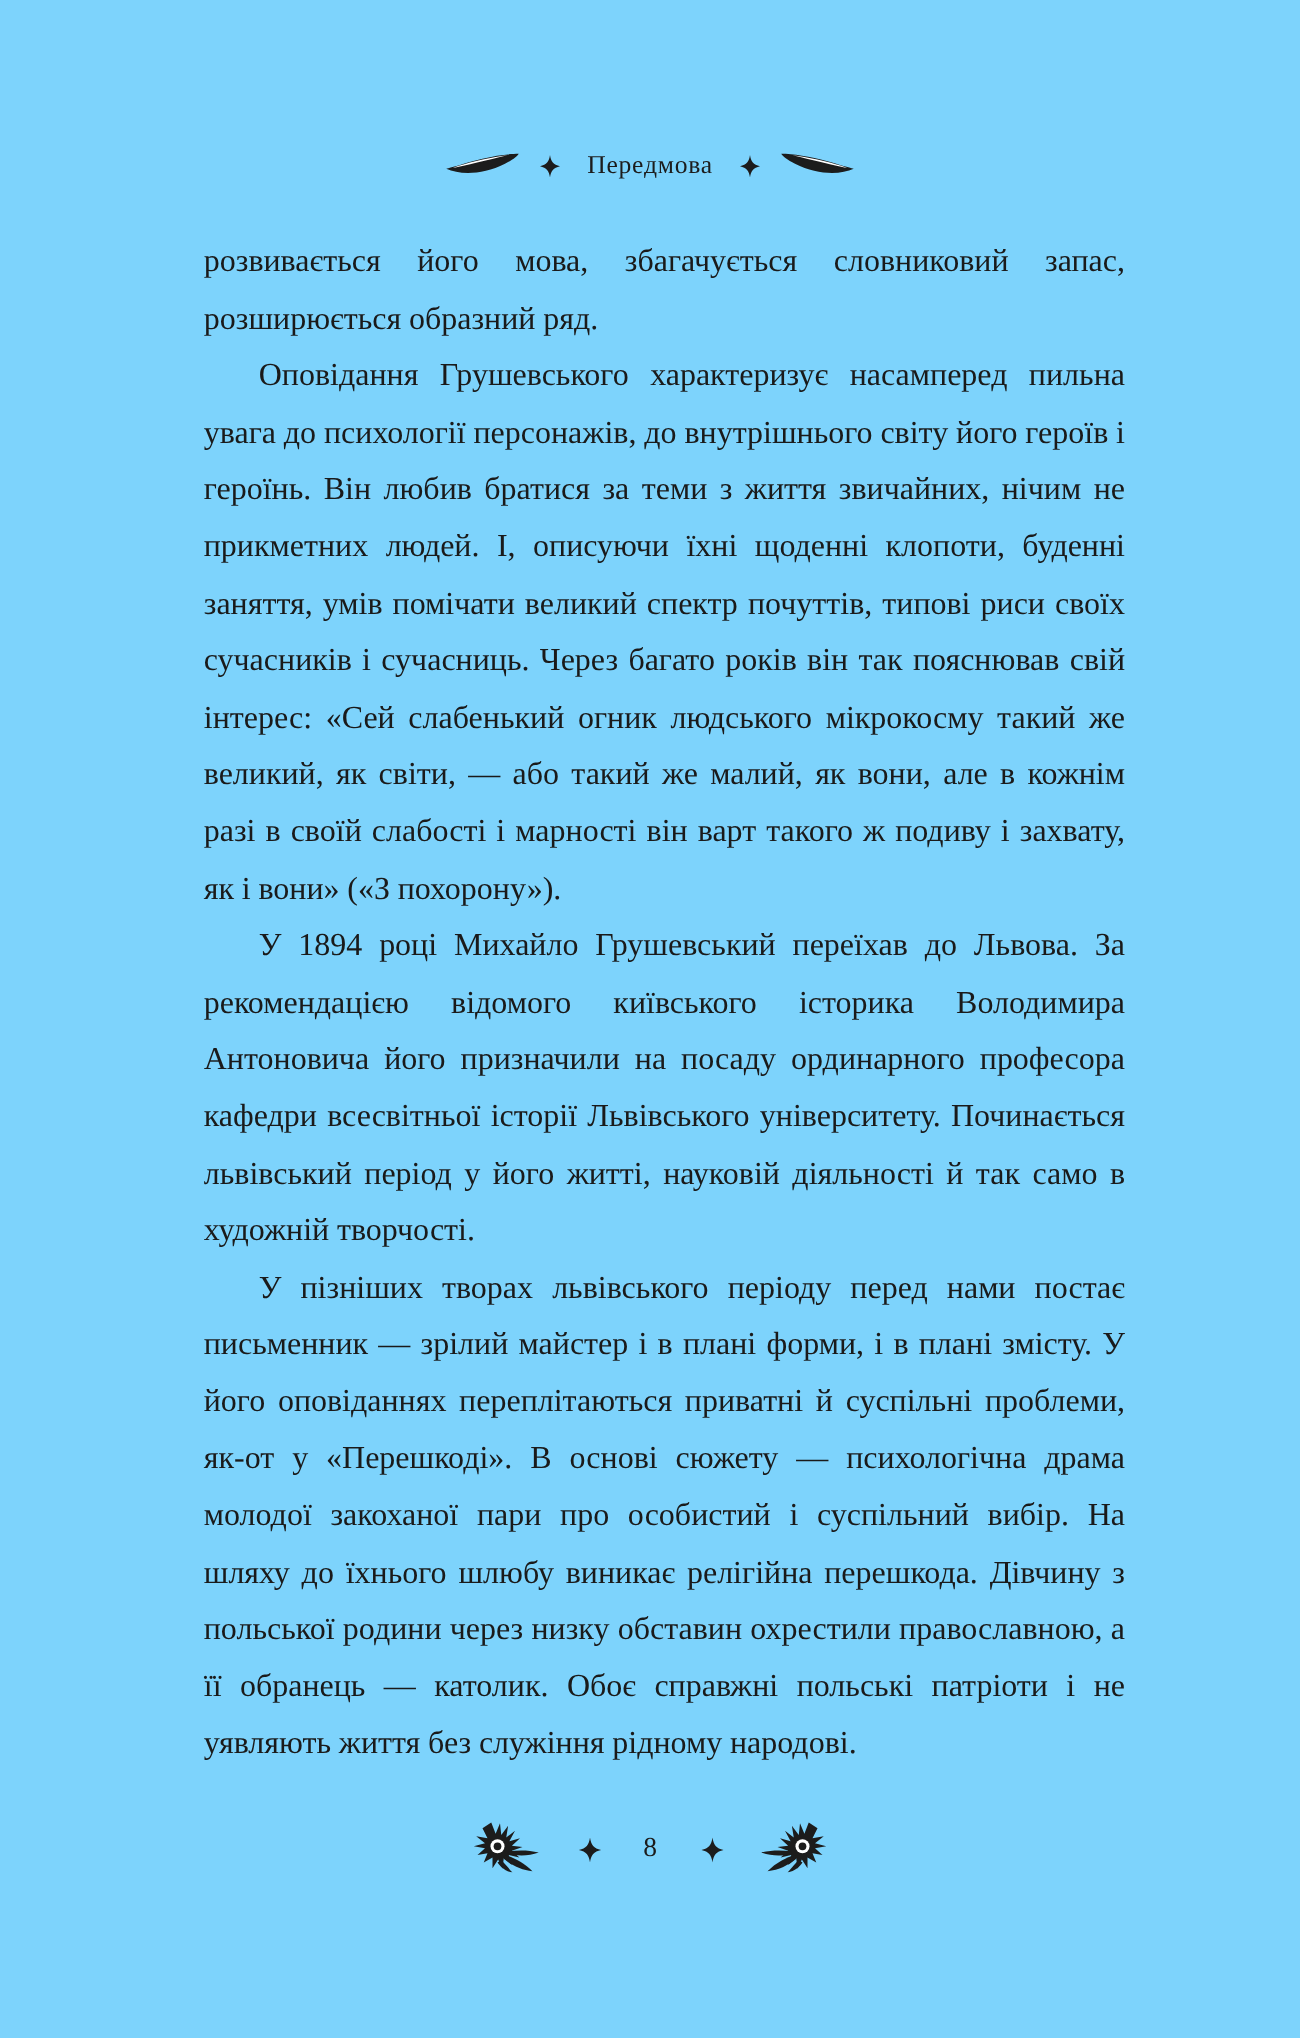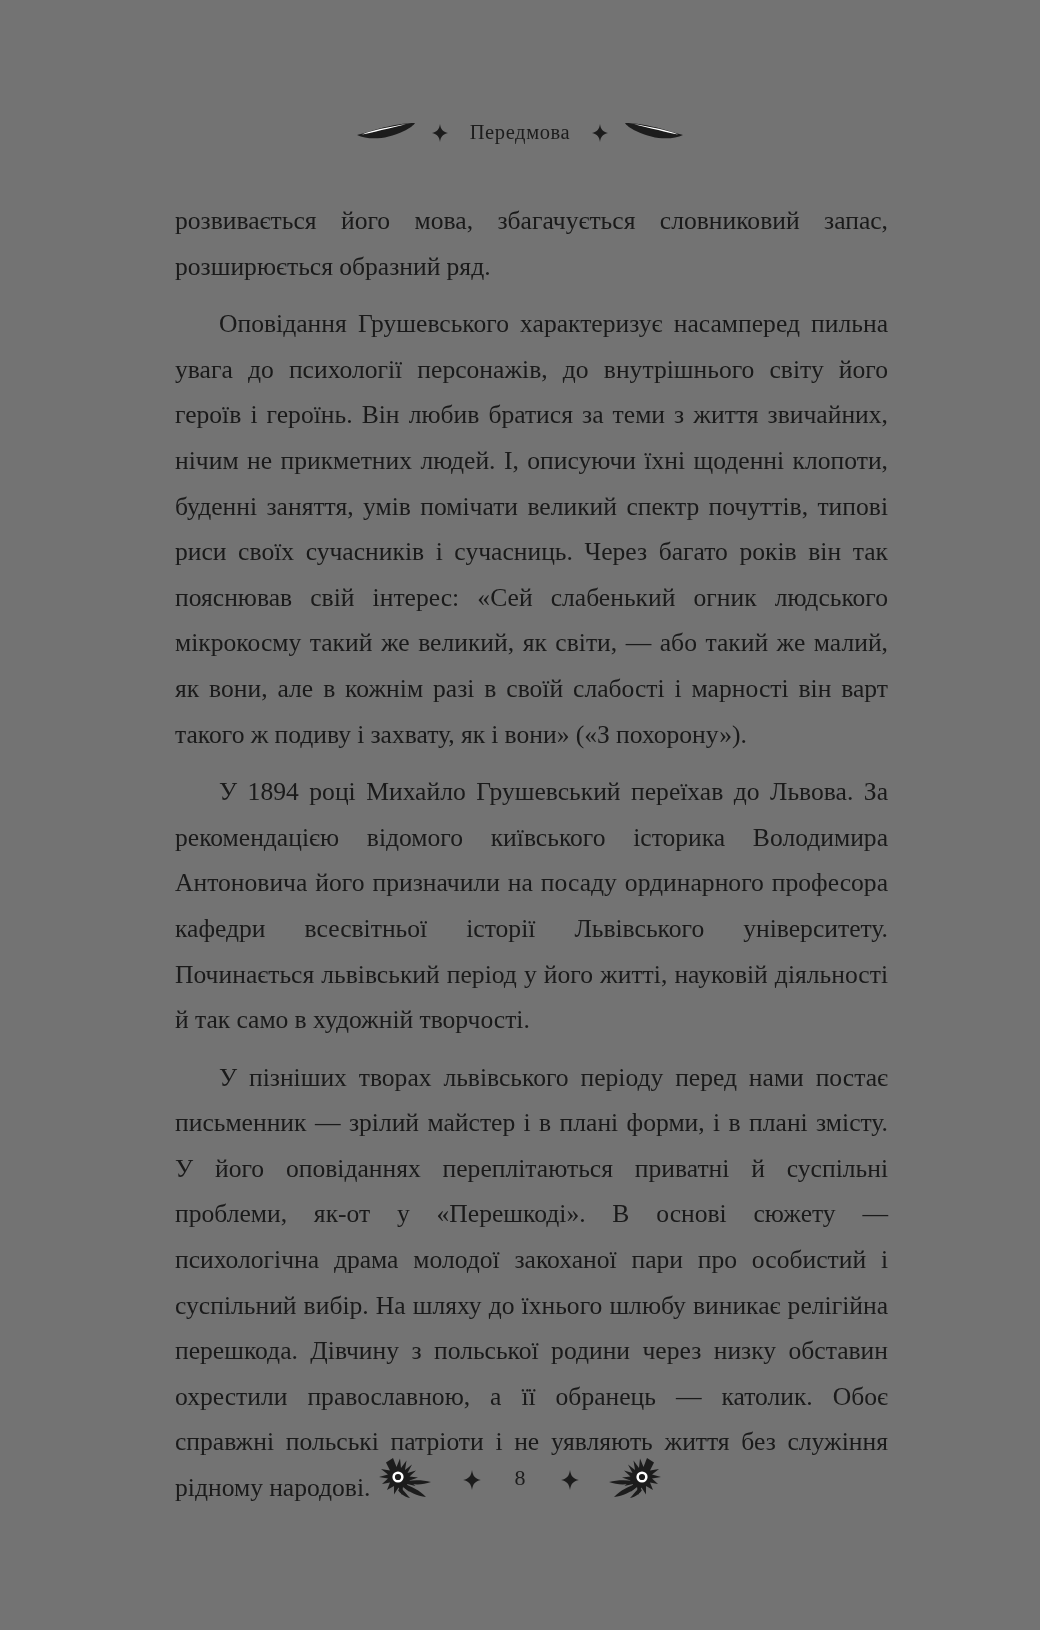--- a/index.html
+++ b/index.html
@@ -12,21 +12,21 @@
     height: 1630px;
     position: relative;
     font-family: "Liberation Serif", "DejaVu Serif", serif;
     color: #1a1a1a;
     overflow: hidden;
   }
 
   .page {
     position: absolute;
     inset: 0;
-    background: #737373;
+    background: #7dd3fc;
   }
 
   
   .running-head {
     position: absolute;
     top: 112px;
     left: 0;
     width: 1040px;
     display: flex;
     align-items: center;
@@ -53,21 +53,21 @@
   .orn-leaf { display: block; flex: 0 0 auto; }
 
   
   .content {
     position: absolute;
     top: 186px;
     left: 163px;
     width: 737px;
   }
   .content p {
-    margin: 12px;
+    margin: 0;
     text-align: justify;
     text-justify: inter-word;
     font-size: 25.6px;
     line-height: 45.6px;
     text-indent: 44px;
     hyphens: manual;
     word-spacing: -0.2px;
   }
   .content p.no-indent {
     text-indent: 0;

